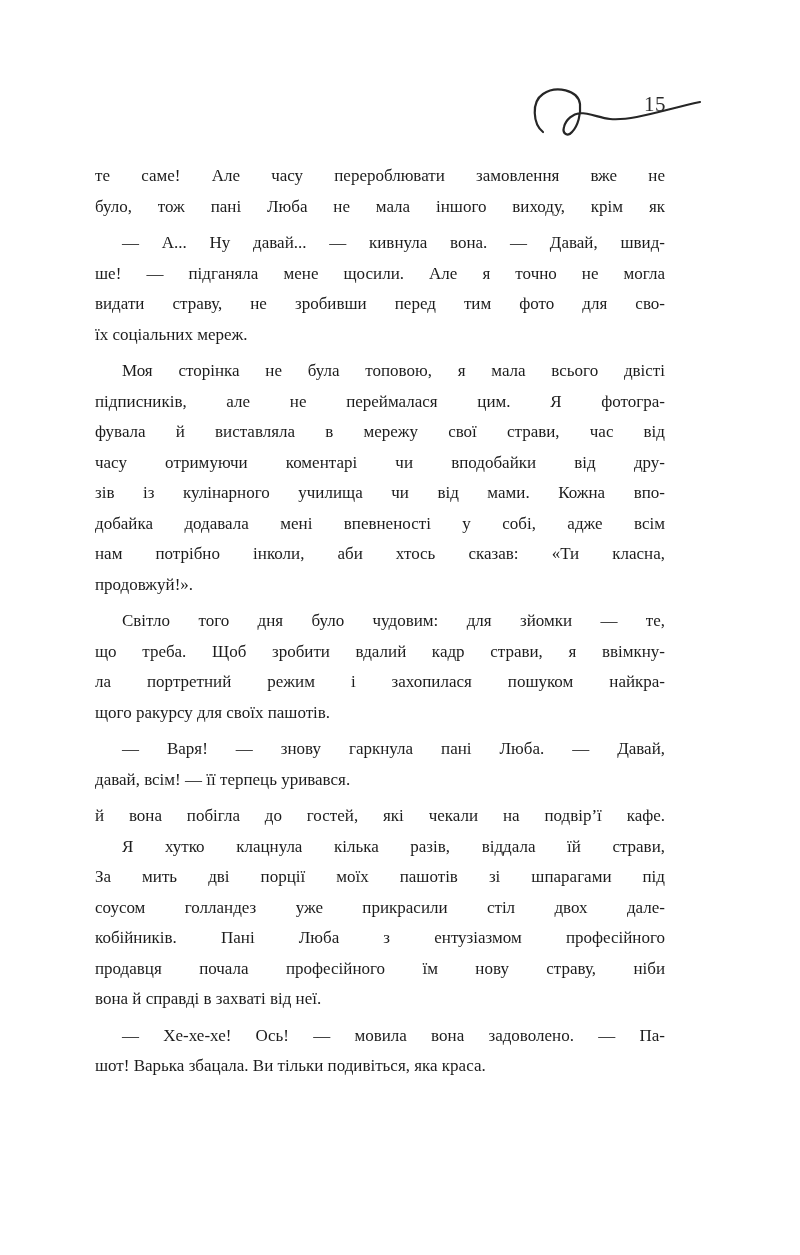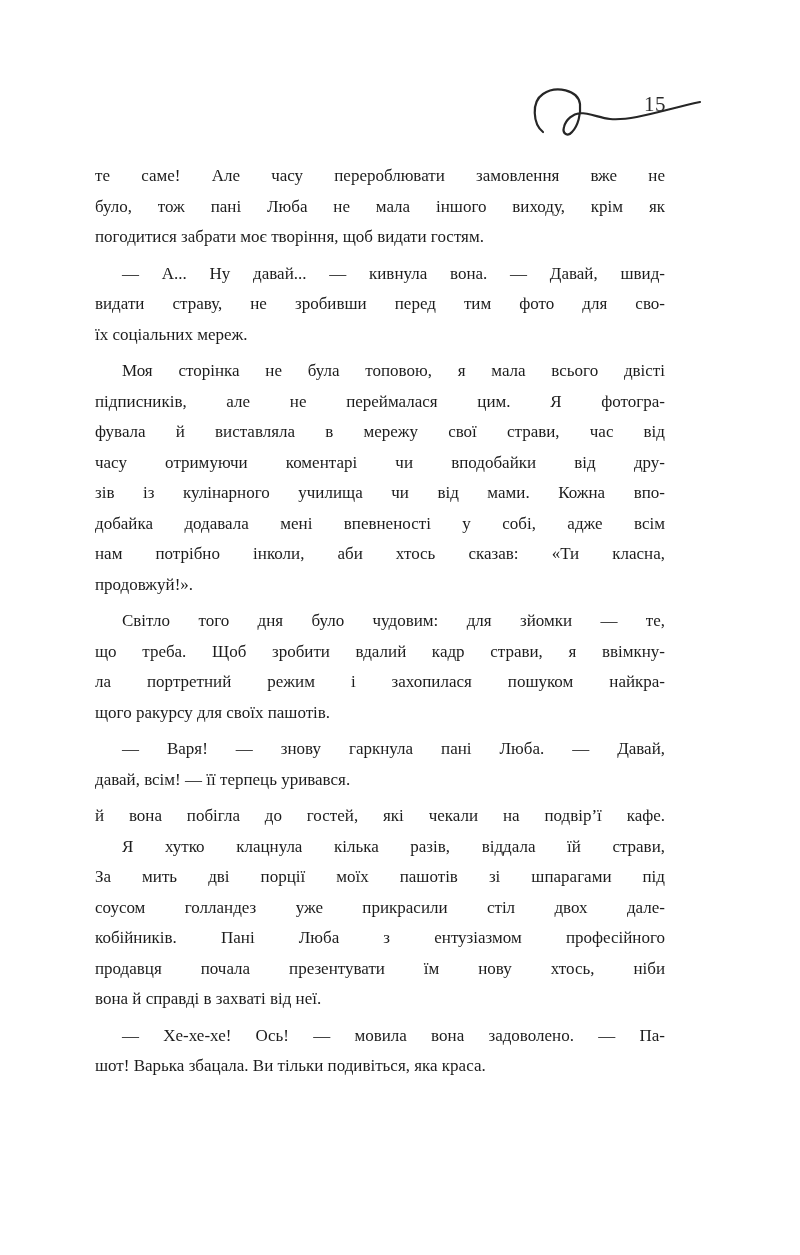--- a/index.html
+++ b/index.html
@@ -65,24 +65,24 @@
              C 62 31, 72 36, 82 37
              C 105 39, 135 28, 172 20" stroke="#262626" stroke-width="2.2" stroke-linecap="round"></path>
   </svg>
 
   <div class="page-number">15</div>
 
   <div class="text-block">
       <div class="para">
         <div class="line">те саме! Але часу перероблювати замовлення вже не</div>
         <div class="line">було, тож пані Люба не мала іншого виходу, крім як</div>
-        <div class="line last">погодитися забрати моє творіння, щоб видати гостям.</div>
       </div>
       <div class="para">
         <div class="line indent">— А... Ну давай... — кивнула вона. — Давай, швид-</div>
+        <div class="line">ше! — підганяла мене щосили. Але я точно не могла</div>
         <div class="line">видати страву, не зробивши перед тим фото для сво-</div>
         <div class="line last">їх соціальних мереж.</div>
       </div>
       <div class="para">
         <div class="line indent">Моя сторінка не була топовою, я мала всього двісті</div>
         <div class="line">підписників, але не переймалася цим. Я фотогра-</div>
         <div class="line">фувала й виставляла в мережу свої страви, час від</div>
         <div class="line">часу отримуючи коментарі чи вподобайки від дру-</div>
         <div class="line">зів із кулінарного училища чи від мами. Кожна впо-</div>
         <div class="line">добайка додавала мені впевненості у собі, адже всім</div>
@@ -98,21 +98,21 @@
       <div class="para">
         <div class="line indent">— Варя! — знову гаркнула пані Люба. — Давай,</div>
         <div class="line last">давай, всім! — її терпець уривався.</div>
       </div>
       <div class="para">
         <div class="line">й вона побігла до гостей, які чекали на подвір’ї кафе.</div>
         <div class="line indent">Я хутко клацнула кілька разів, віддала їй страви,</div>
         <div class="line">За мить дві порції моїх пашотів зі шпарагами під</div>
         <div class="line">соусом голландез уже прикрасили стіл двох дале-</div>
         <div class="line">кобійників. Пані Люба з ентузіазмом професійного</div>
-        <div class="line">продавця почала презентувати їм нову хтось, ніби</div>
+        <div class="line">продавця почала професійного їм нову страву, ніби</div>
         <div class="line last">вона й справді в захваті від неї.</div>
       </div>
       <div class="para">
         <div class="line indent">— Хе-хе-хе! Ось! — мовила вона задоволено. — Па-</div>
         <div class="line last">шот! Варька збацала. Ви тільки подивіться, яка краса.</div>
       </div>
     </div>
 
 </div>
 

